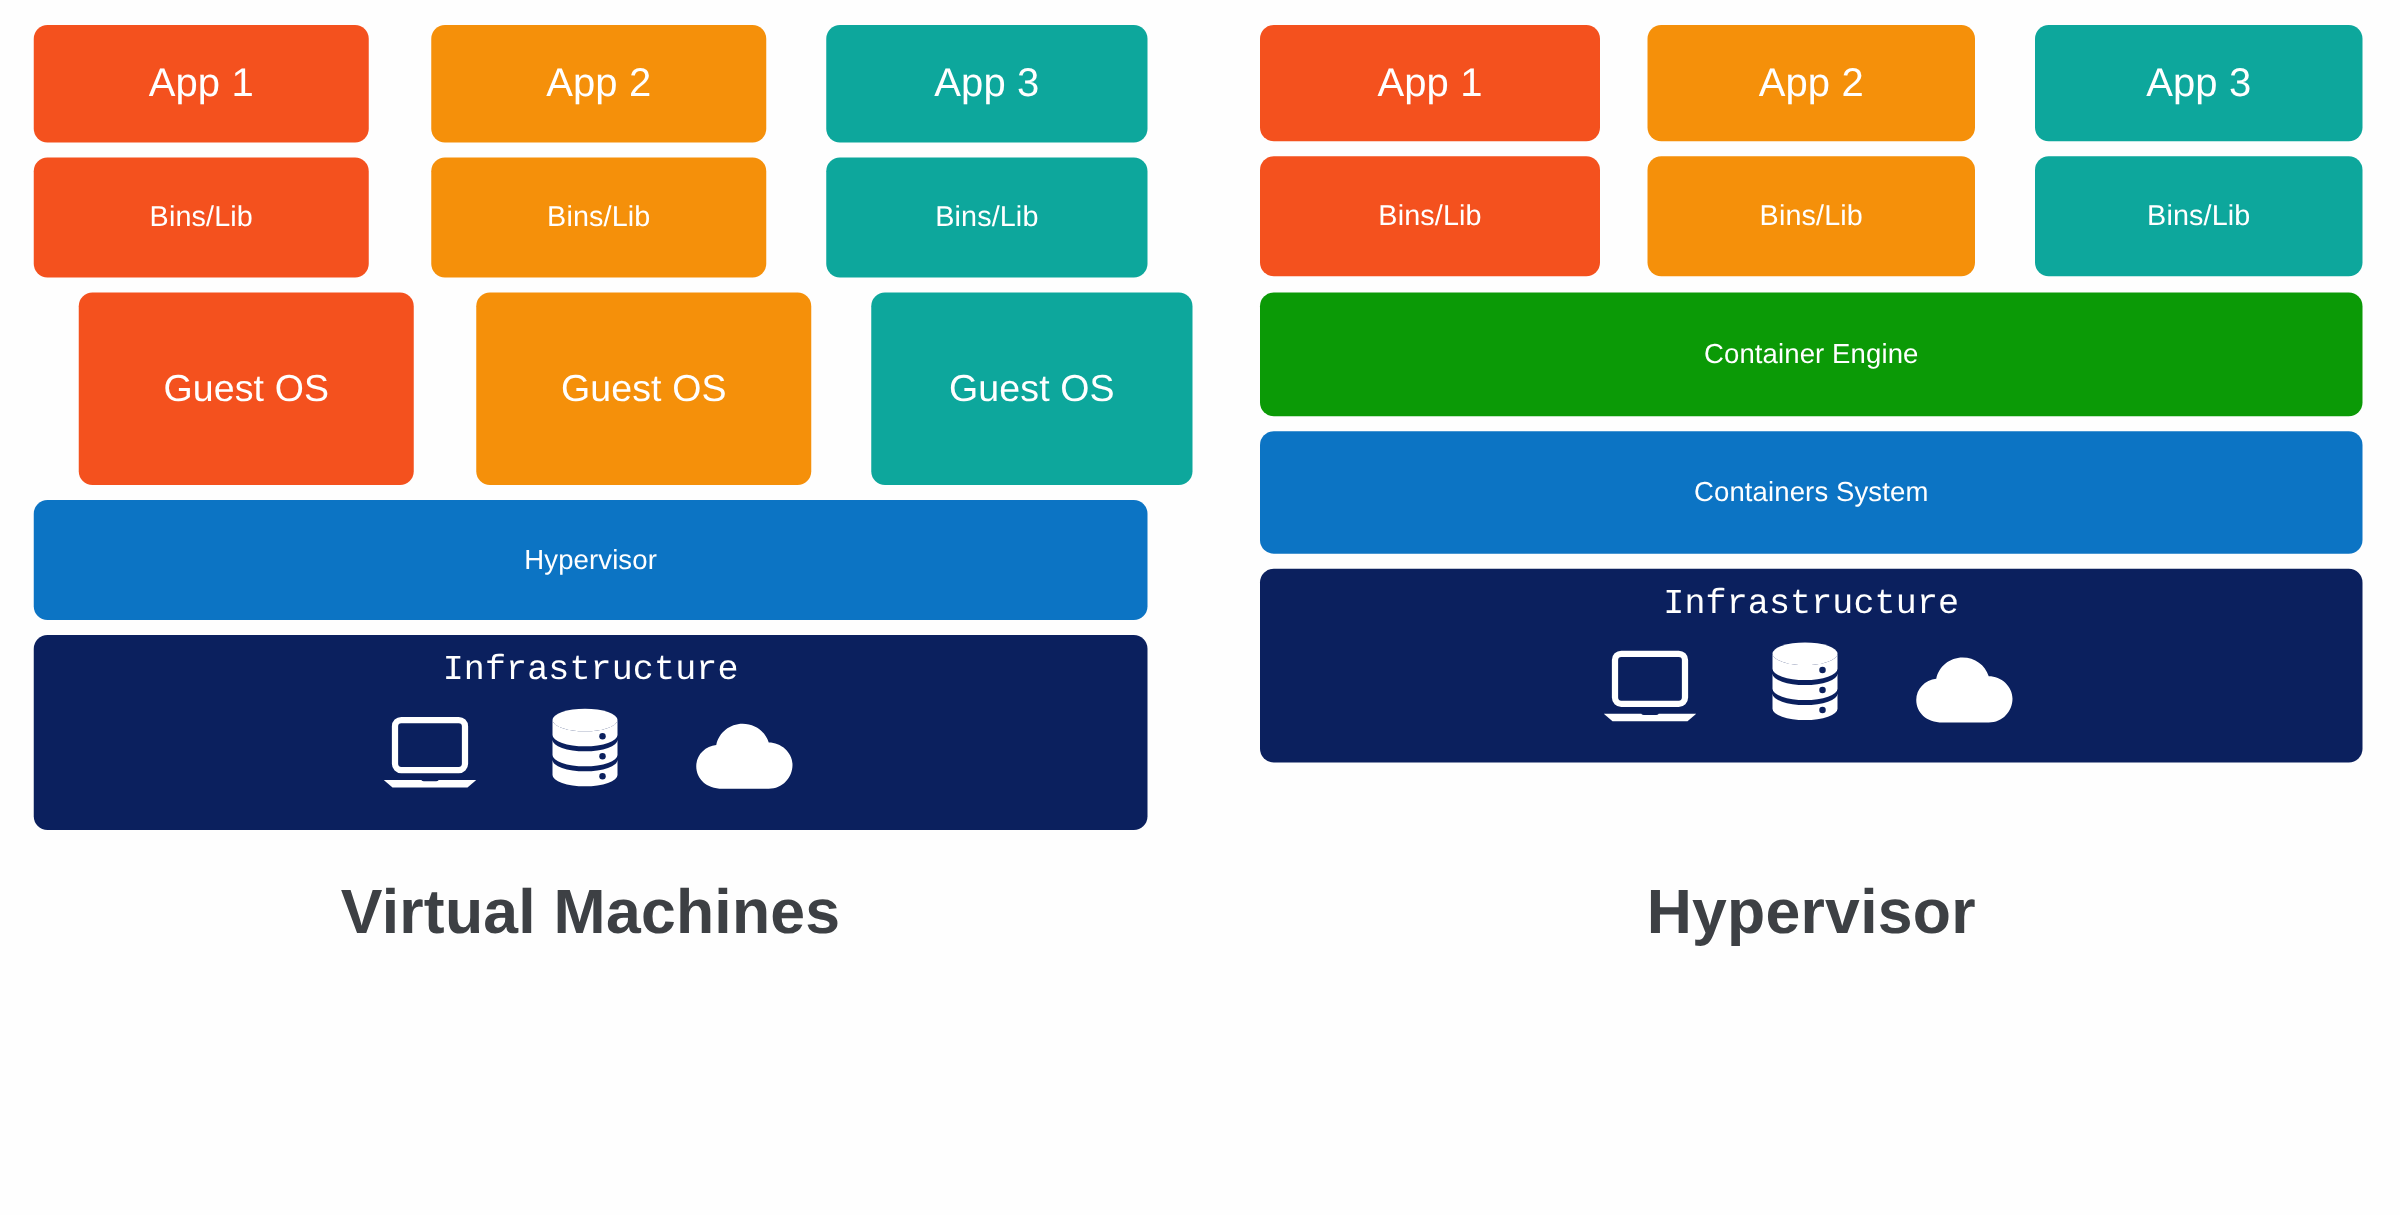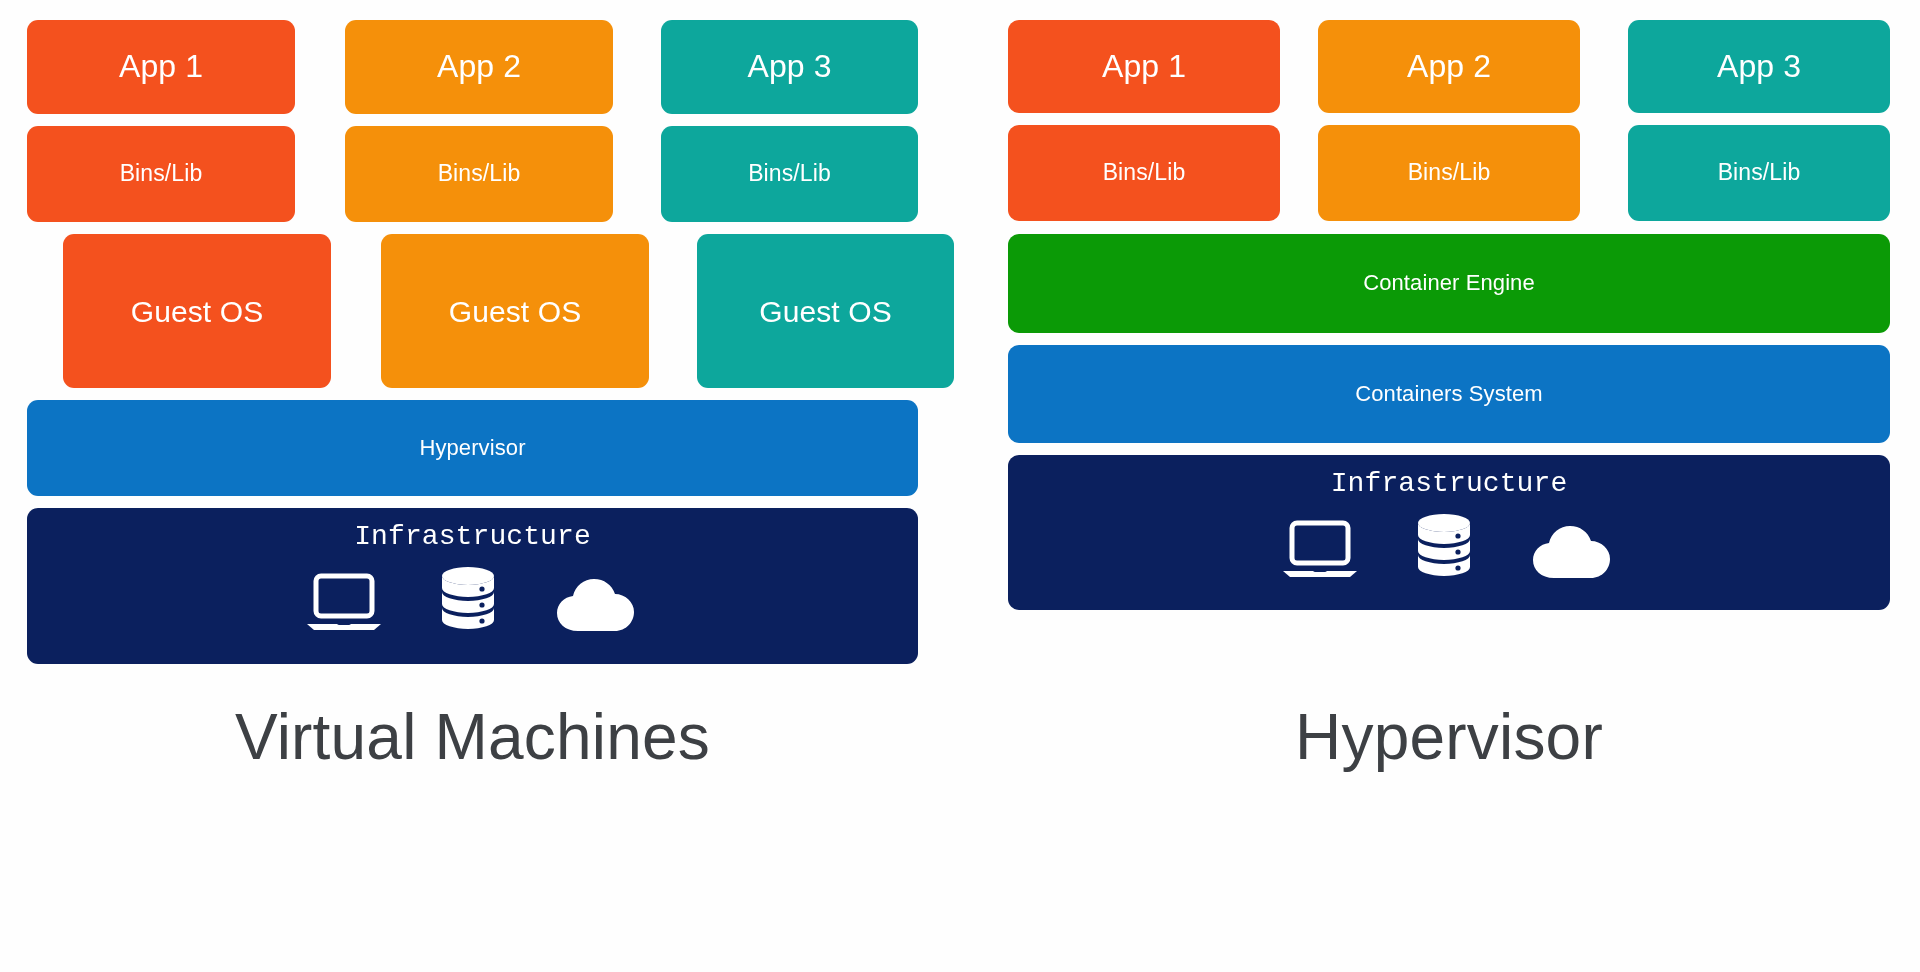--- a/index.html
+++ b/index.html
@@ -72,22 +72,22 @@
     margin-top: 12px;
   }
 
   .icon-row svg { display: block; }
 
   
   .caption {
     position: absolute;
     color: #3d4044;
     font-family: "Liberation Sans", sans-serif;
-    font-weight: 400;
-    font-size: 64px;
+    font-weight: 700;
+    font-size: 50px;
     letter-spacing: 0.2px;
     white-space: nowrap;
     text-align: center;
   }
 </style>
 </head>
 <body>
 
 <div id="canvas">
 

